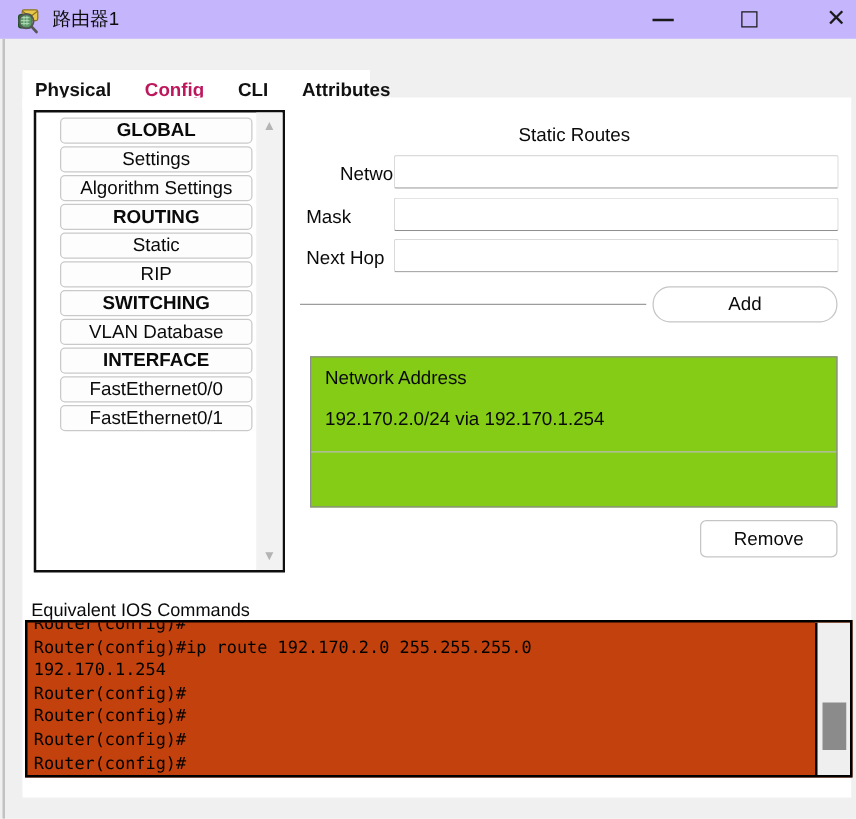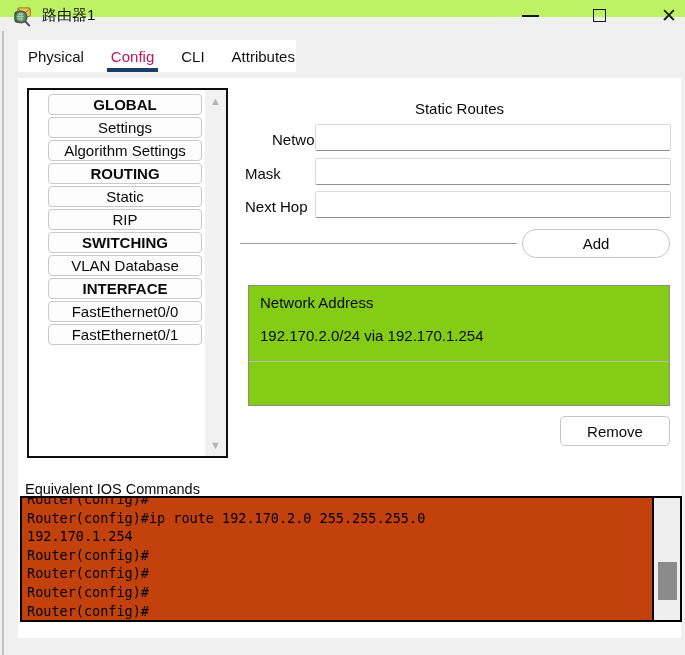--- a/index.html
+++ b/index.html
@@ -2,36 +2,36 @@
 <html><head>
 <meta charset="utf-8">
 <style>
   * { margin:0; padding:0; box-sizing:border-box; }
   html,body { width:685px; height:655px; }
   body { font-family:"Liberation Sans", sans-serif; background:#ffffff; }
 
   #window { position:relative; width:685px; height:655px; background:#f0f0f0; overflow:hidden; }
 
   
-  .titlebar { position:absolute; left:0; top:0; width:685px; height:17px; background:#bef264; }
+  .titlebar { position:absolute; left:0; top:0; width:685px; height:31px; background:#c4b5fd; }
   .app-icon { position:absolute; left:12px; top:5px; width:23px; height:23px; }
   .win-title { position:absolute; left:42px; top:6px; font-size:15px; color:#0d0d0d; }
   .win-btn { position:absolute; top:0; width:34px; height:31px; display:flex; align-items:center; justify-content:center; cursor:default; }
   .btn-min { left:513px; }
   .btn-max { left:582px; }
   .btn-close { left:652px; }
   .glyph-min { width:17px; height:0; border-top:2px solid #1a1a1a; }
   .glyph-max { width:13px; height:13px; border:1.8px solid #1a1a1a; }
   .glyph-close { font-size:19px; color:#1a1a1a; line-height:1; }
 
   
   .edge-left { position:absolute; left:2px; top:31px; width:2px; height:624px; background:#c2c2c2; }
 
   
-  .tabbar { position:absolute; left:18px; top:40px; width:278px; height:32px; background:#ffffff; display:flex; align-items:stretch; }
+  .tabbar { position:absolute; left:18px; top:56px; width:278px; height:32px; background:#ffffff; display:flex; align-items:stretch;font-weight:bold; }
   .tab { display:flex; align-items:center; font-size:15px; color:#111; padding:0 4px; margin-left:19px; border-bottom:4px solid transparent; padding-top:4px; cursor:default; }
   .tab:first-child { margin-left:6px; }
   .tab.selected { color:#be185d; border-bottom-color:#1b3e66; }
 
   
   .content { position:absolute; left:18px; top:78px; width:663px; height:560px; background:#ffffff; }
 
   
   .sidebar { position:absolute; left:27px; top:88px; width:201px; height:370px; border:2px solid #0e0e0e; background:#ffffff; }
   .side-btns { position:absolute; left:2px; top:2px; width:172px; }

